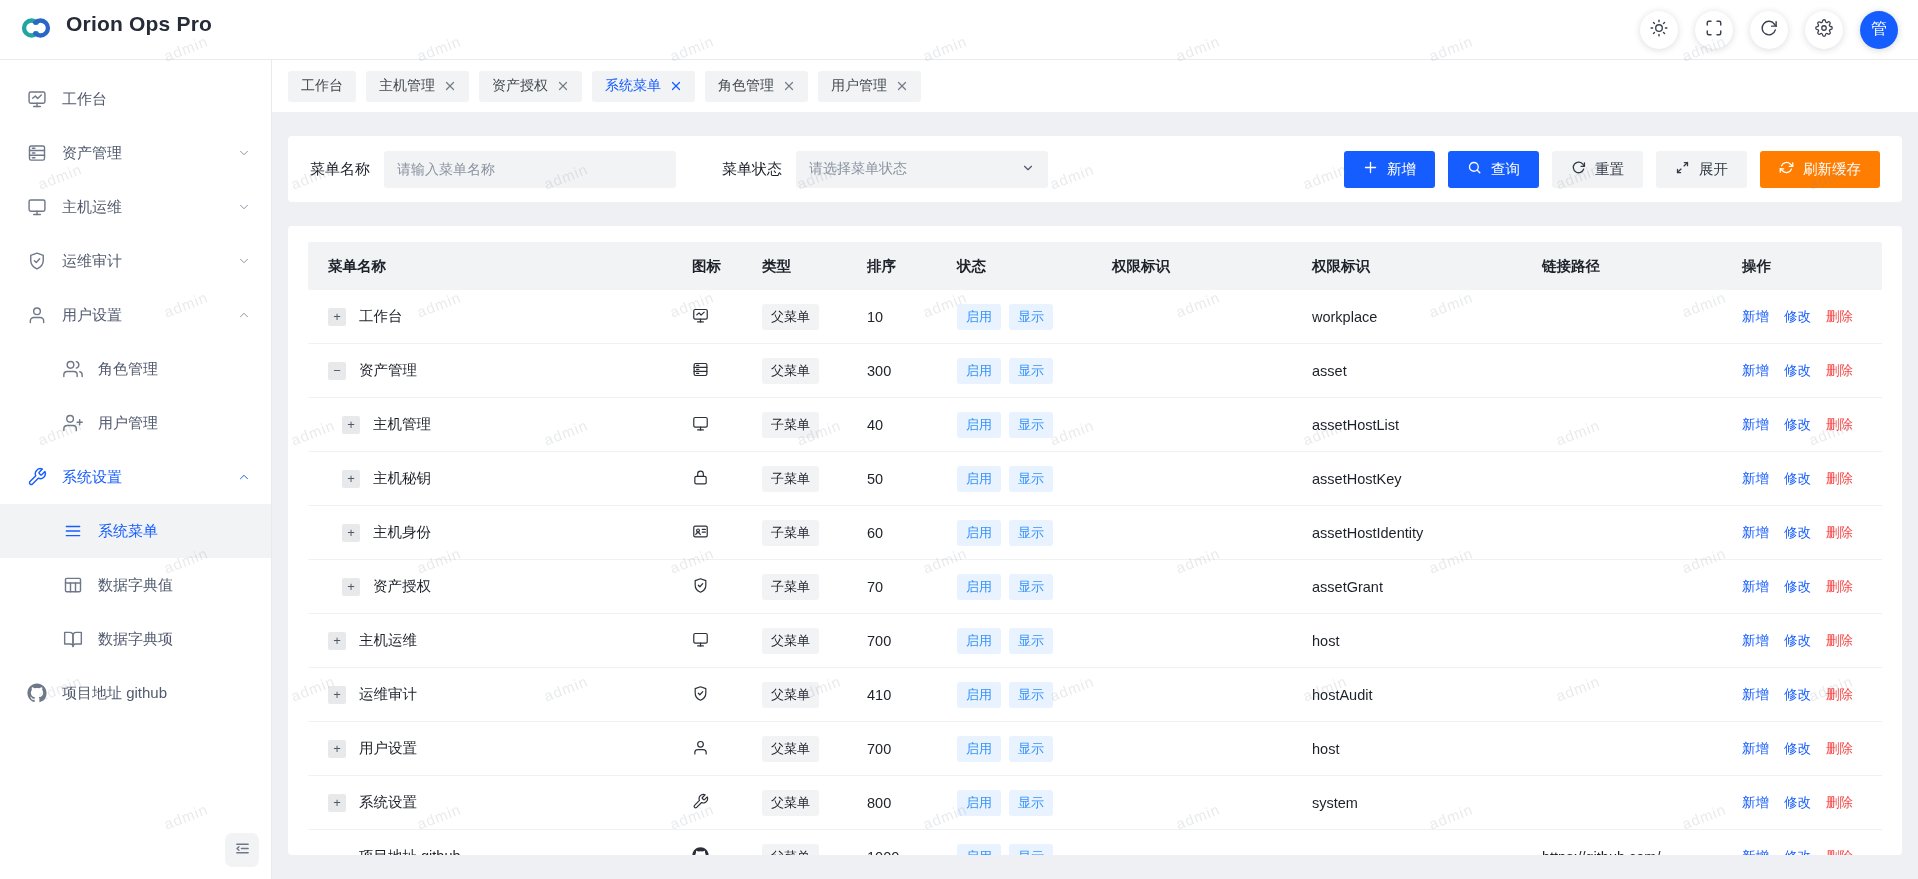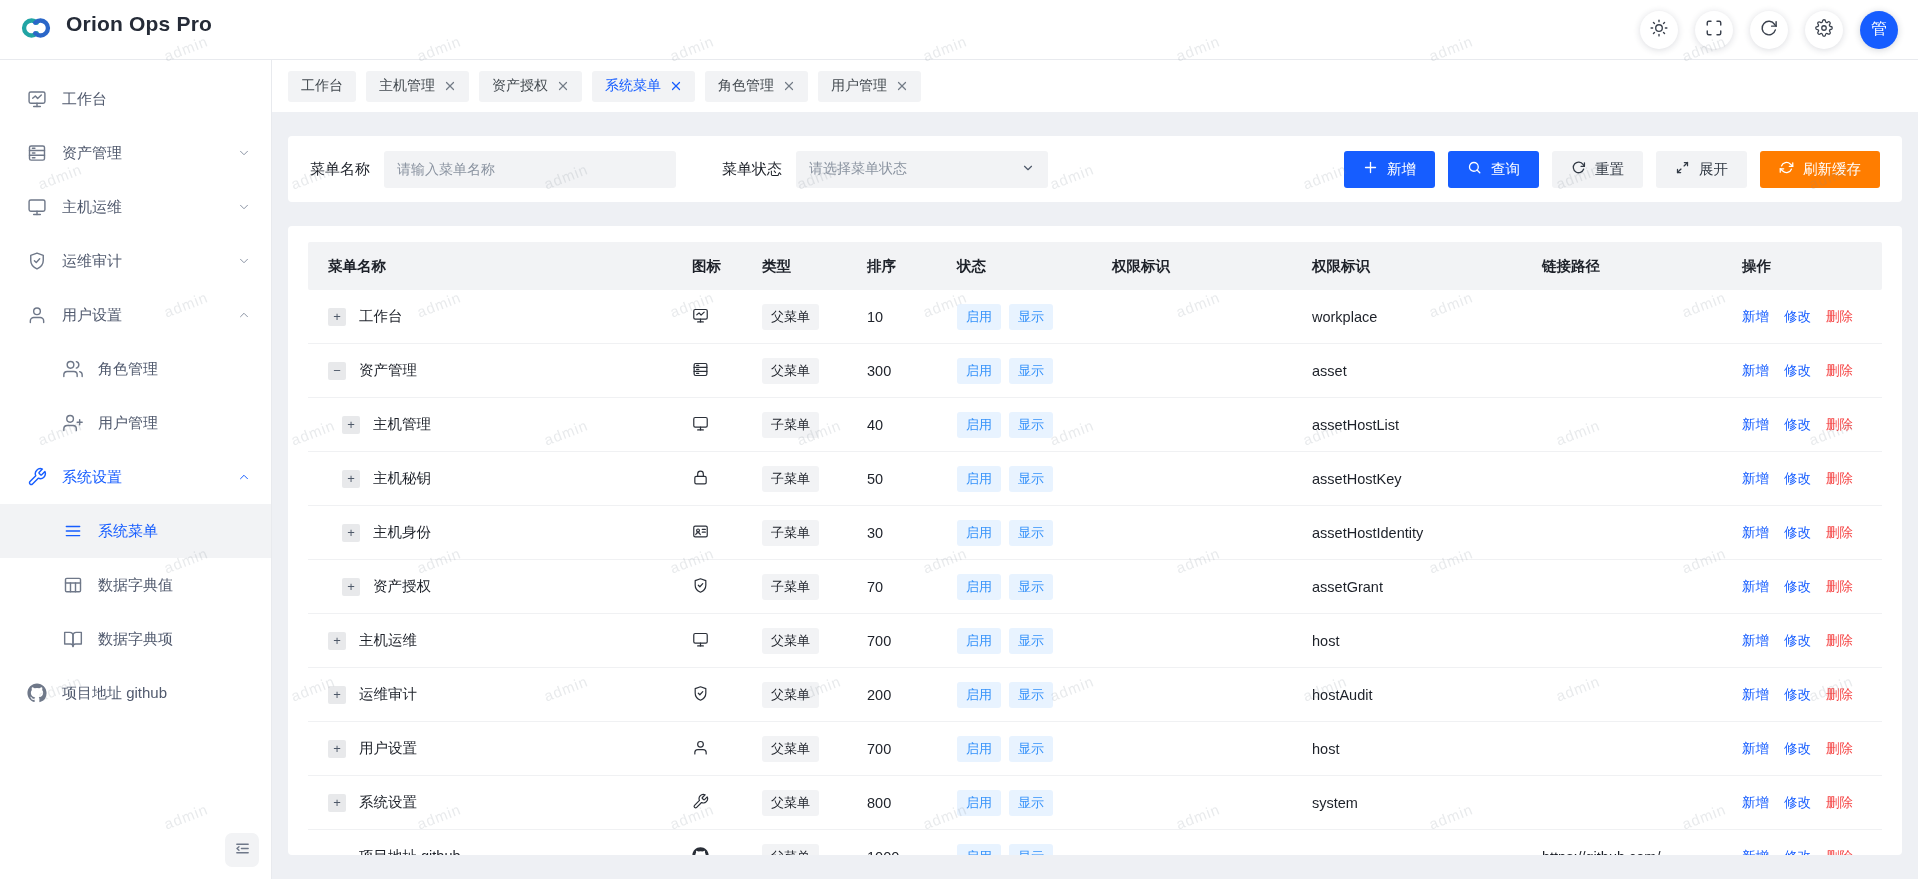--- a/index.html
+++ b/index.html
@@ -542,21 +542,21 @@
                 <span>主机身份</span>
               </div>
               <div class="tcell icon-cell"><span class="icon"><svg viewBox="0 0 24 24" fill="none" stroke="currentColor" stroke-width="1.7" stroke-linecap="round" stroke-linejoin="round">
                     <rect x="2.5" y="4.5" width="19" height="15" rx="2"></rect>
                     <circle cx="8.5" cy="10.5" r="2"></circle>
                     <path d="M5.3 16.5c.6-1.9 1.9-2.8 3.2-2.8s2.6.9 3.2 2.8"></path>
                     <line x1="14.5" y1="9" x2="18.8" y2="9"></line>
                     <line x1="14.5" y1="13" x2="18.8" y2="13"></line>
                   </svg></span></div>
               <div class="tcell"><span class="tag tag-gray">子菜单</span></div>
-              <div class="tcell">30</div>
+              <div class="tcell">60</div>
               <div class="tcell status-cell">
                 <span class="tag tag-blue">启用</span>
                 <span class="tag tag-blue">显示</span>
               </div>
               <div class="tcell"></div>
               <div class="tcell">assetHostIdentity</div>
               <div class="tcell"></div>
               <div class="tcell ops-cell">
                 <span class="op-add">新增</span>
                 <span class="op-edit">修改</span>
@@ -615,21 +615,21 @@
             <div class="trow grid-cols">
               <div class="tcell name-cell">
                 <button class="expand">+</button>
                 <span>运维审计</span>
               </div>
               <div class="tcell icon-cell"><span class="icon"><svg viewBox="0 0 24 24" fill="none" stroke="currentColor" stroke-width="1.7" stroke-linecap="round" stroke-linejoin="round">
                     <path d="M12 2.5 4.5 5.2v6.3c0 4.9 3.2 8.1 7.5 10 4.3-1.9 7.5-5.1 7.5-10V5.2Z"></path>
                     <polyline points="8.9 11.6 11.1 13.8 15.2 9.4"></polyline>
                   </svg></span></div>
               <div class="tcell"><span class="tag tag-gray">父菜单</span></div>
-              <div class="tcell">200</div>
+              <div class="tcell">410</div>
               <div class="tcell status-cell">
                 <span class="tag tag-blue">启用</span>
                 <span class="tag tag-blue">显示</span>
               </div>
               <div class="tcell"></div>
               <div class="tcell">hostAudit</div>
               <div class="tcell"></div>
               <div class="tcell ops-cell">
                 <span class="op-add">新增</span>
                 <span class="op-edit">修改</span>

